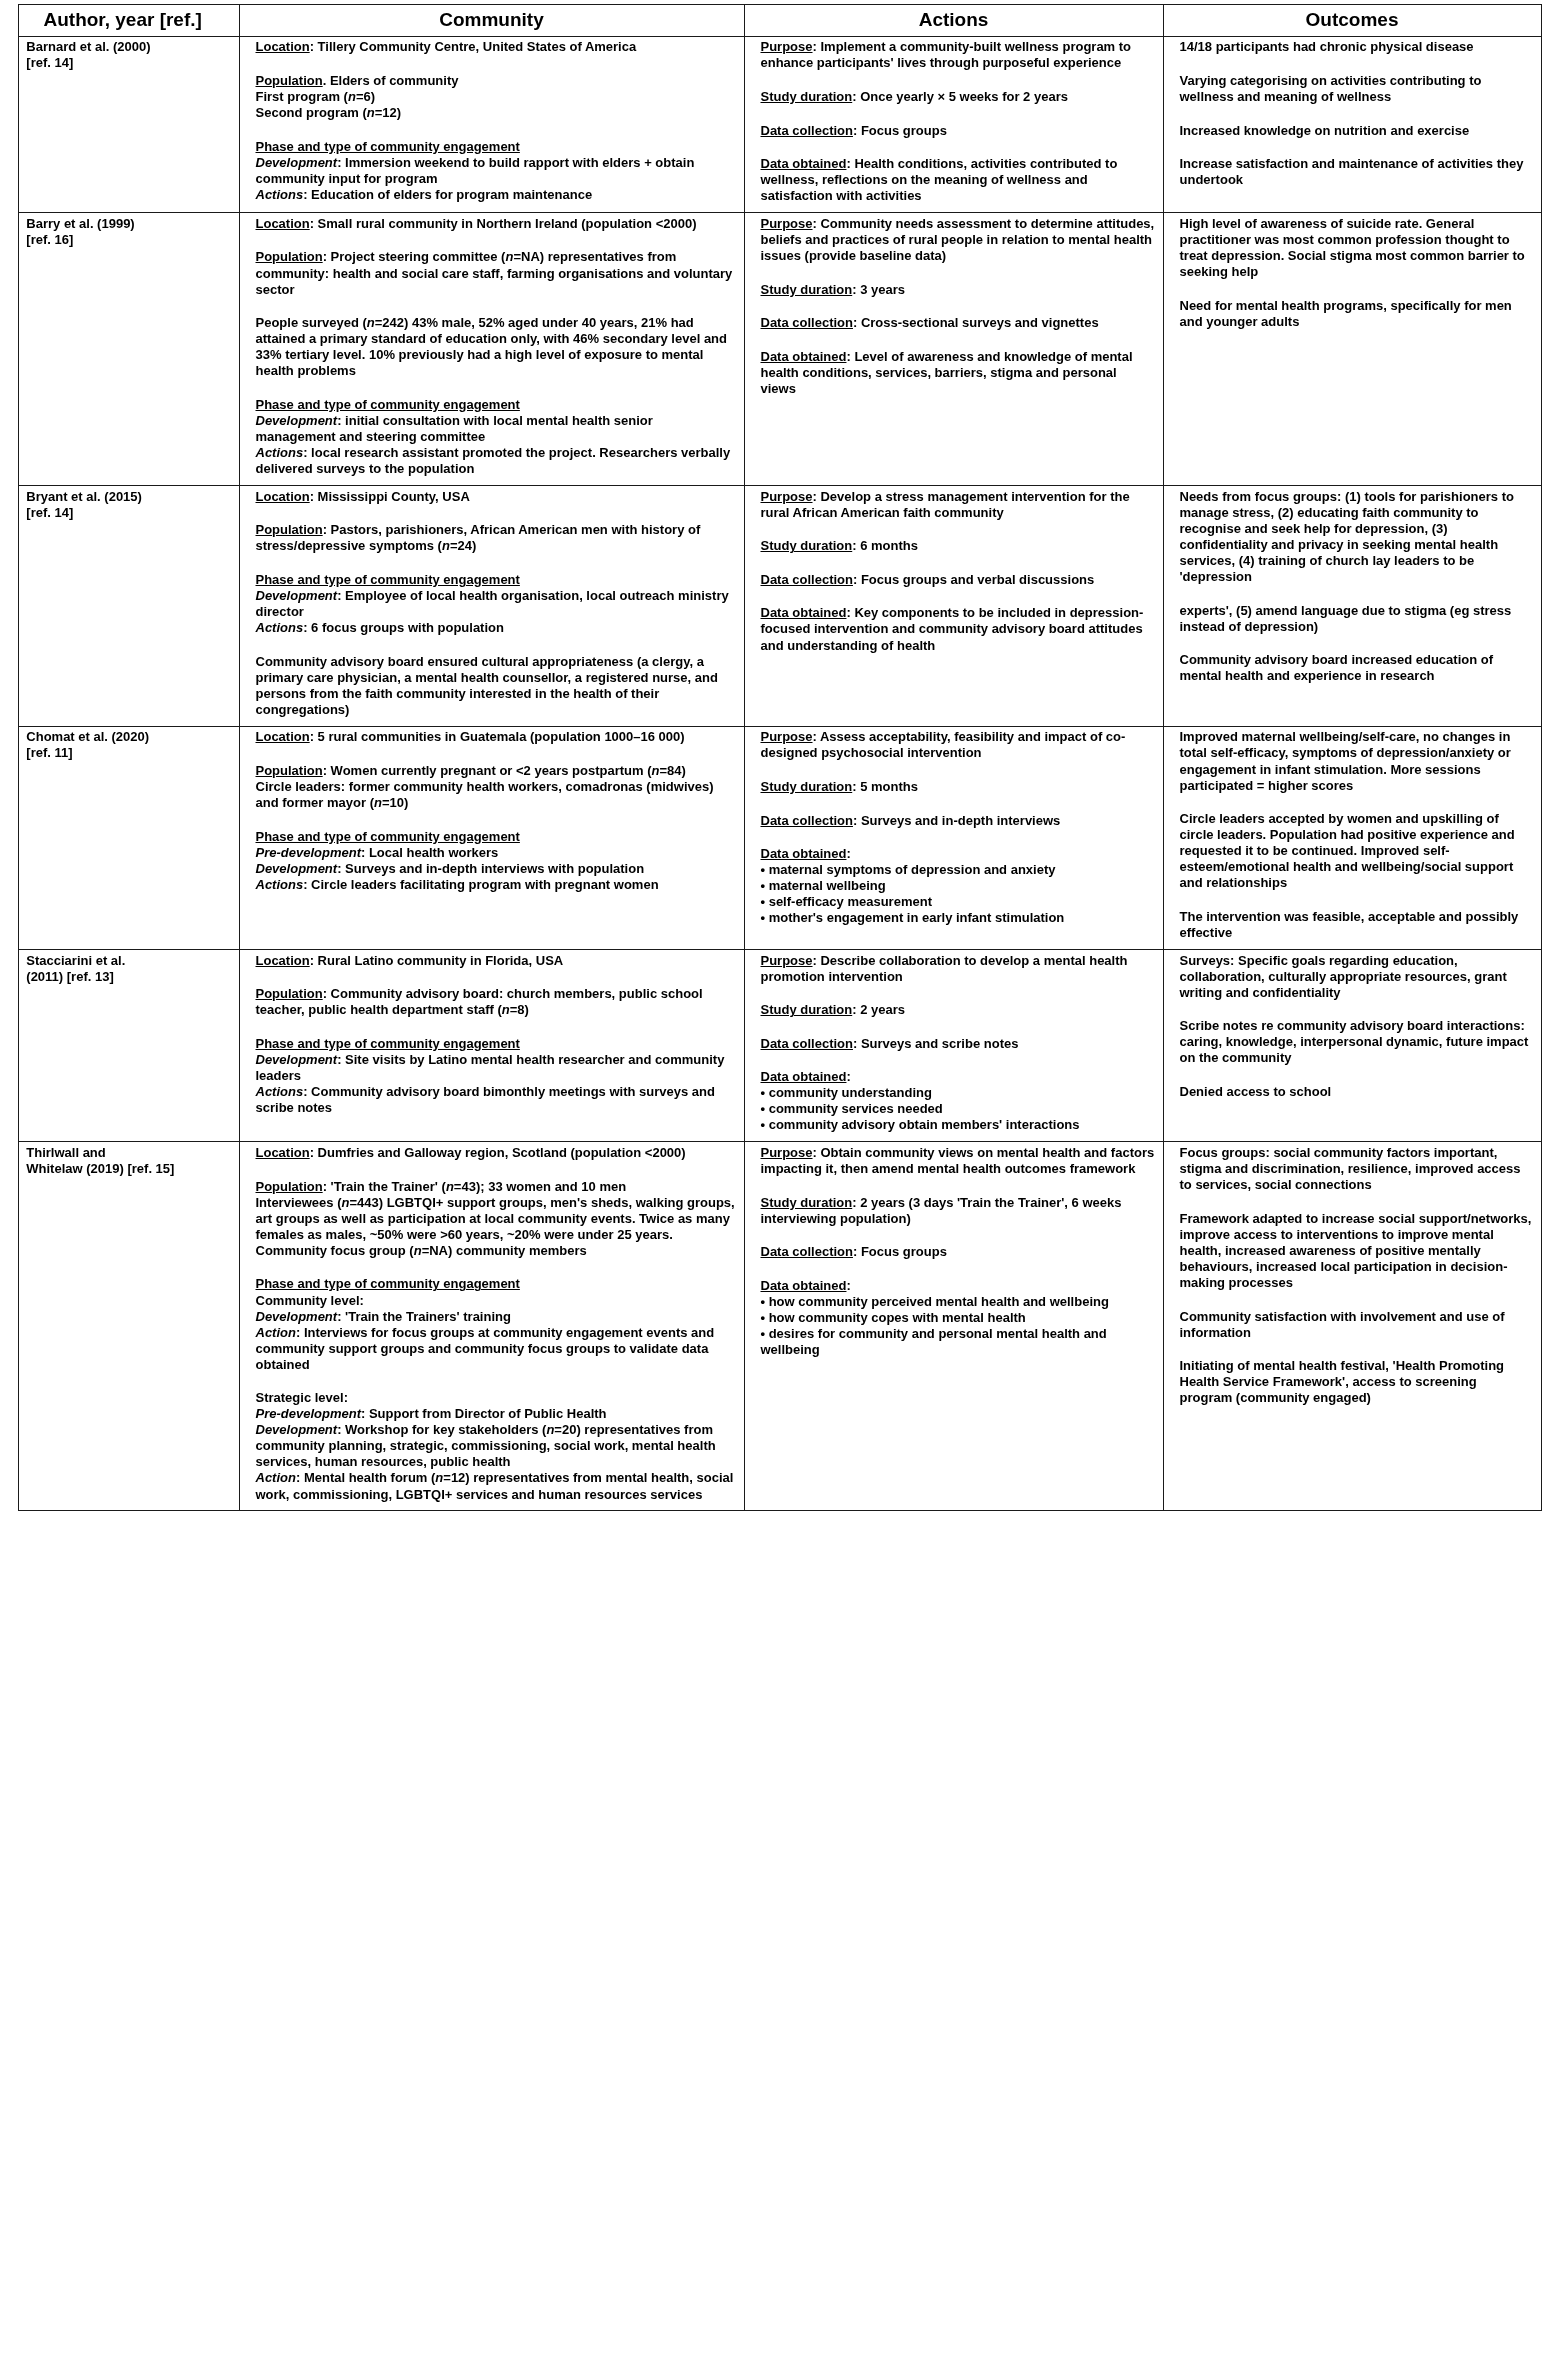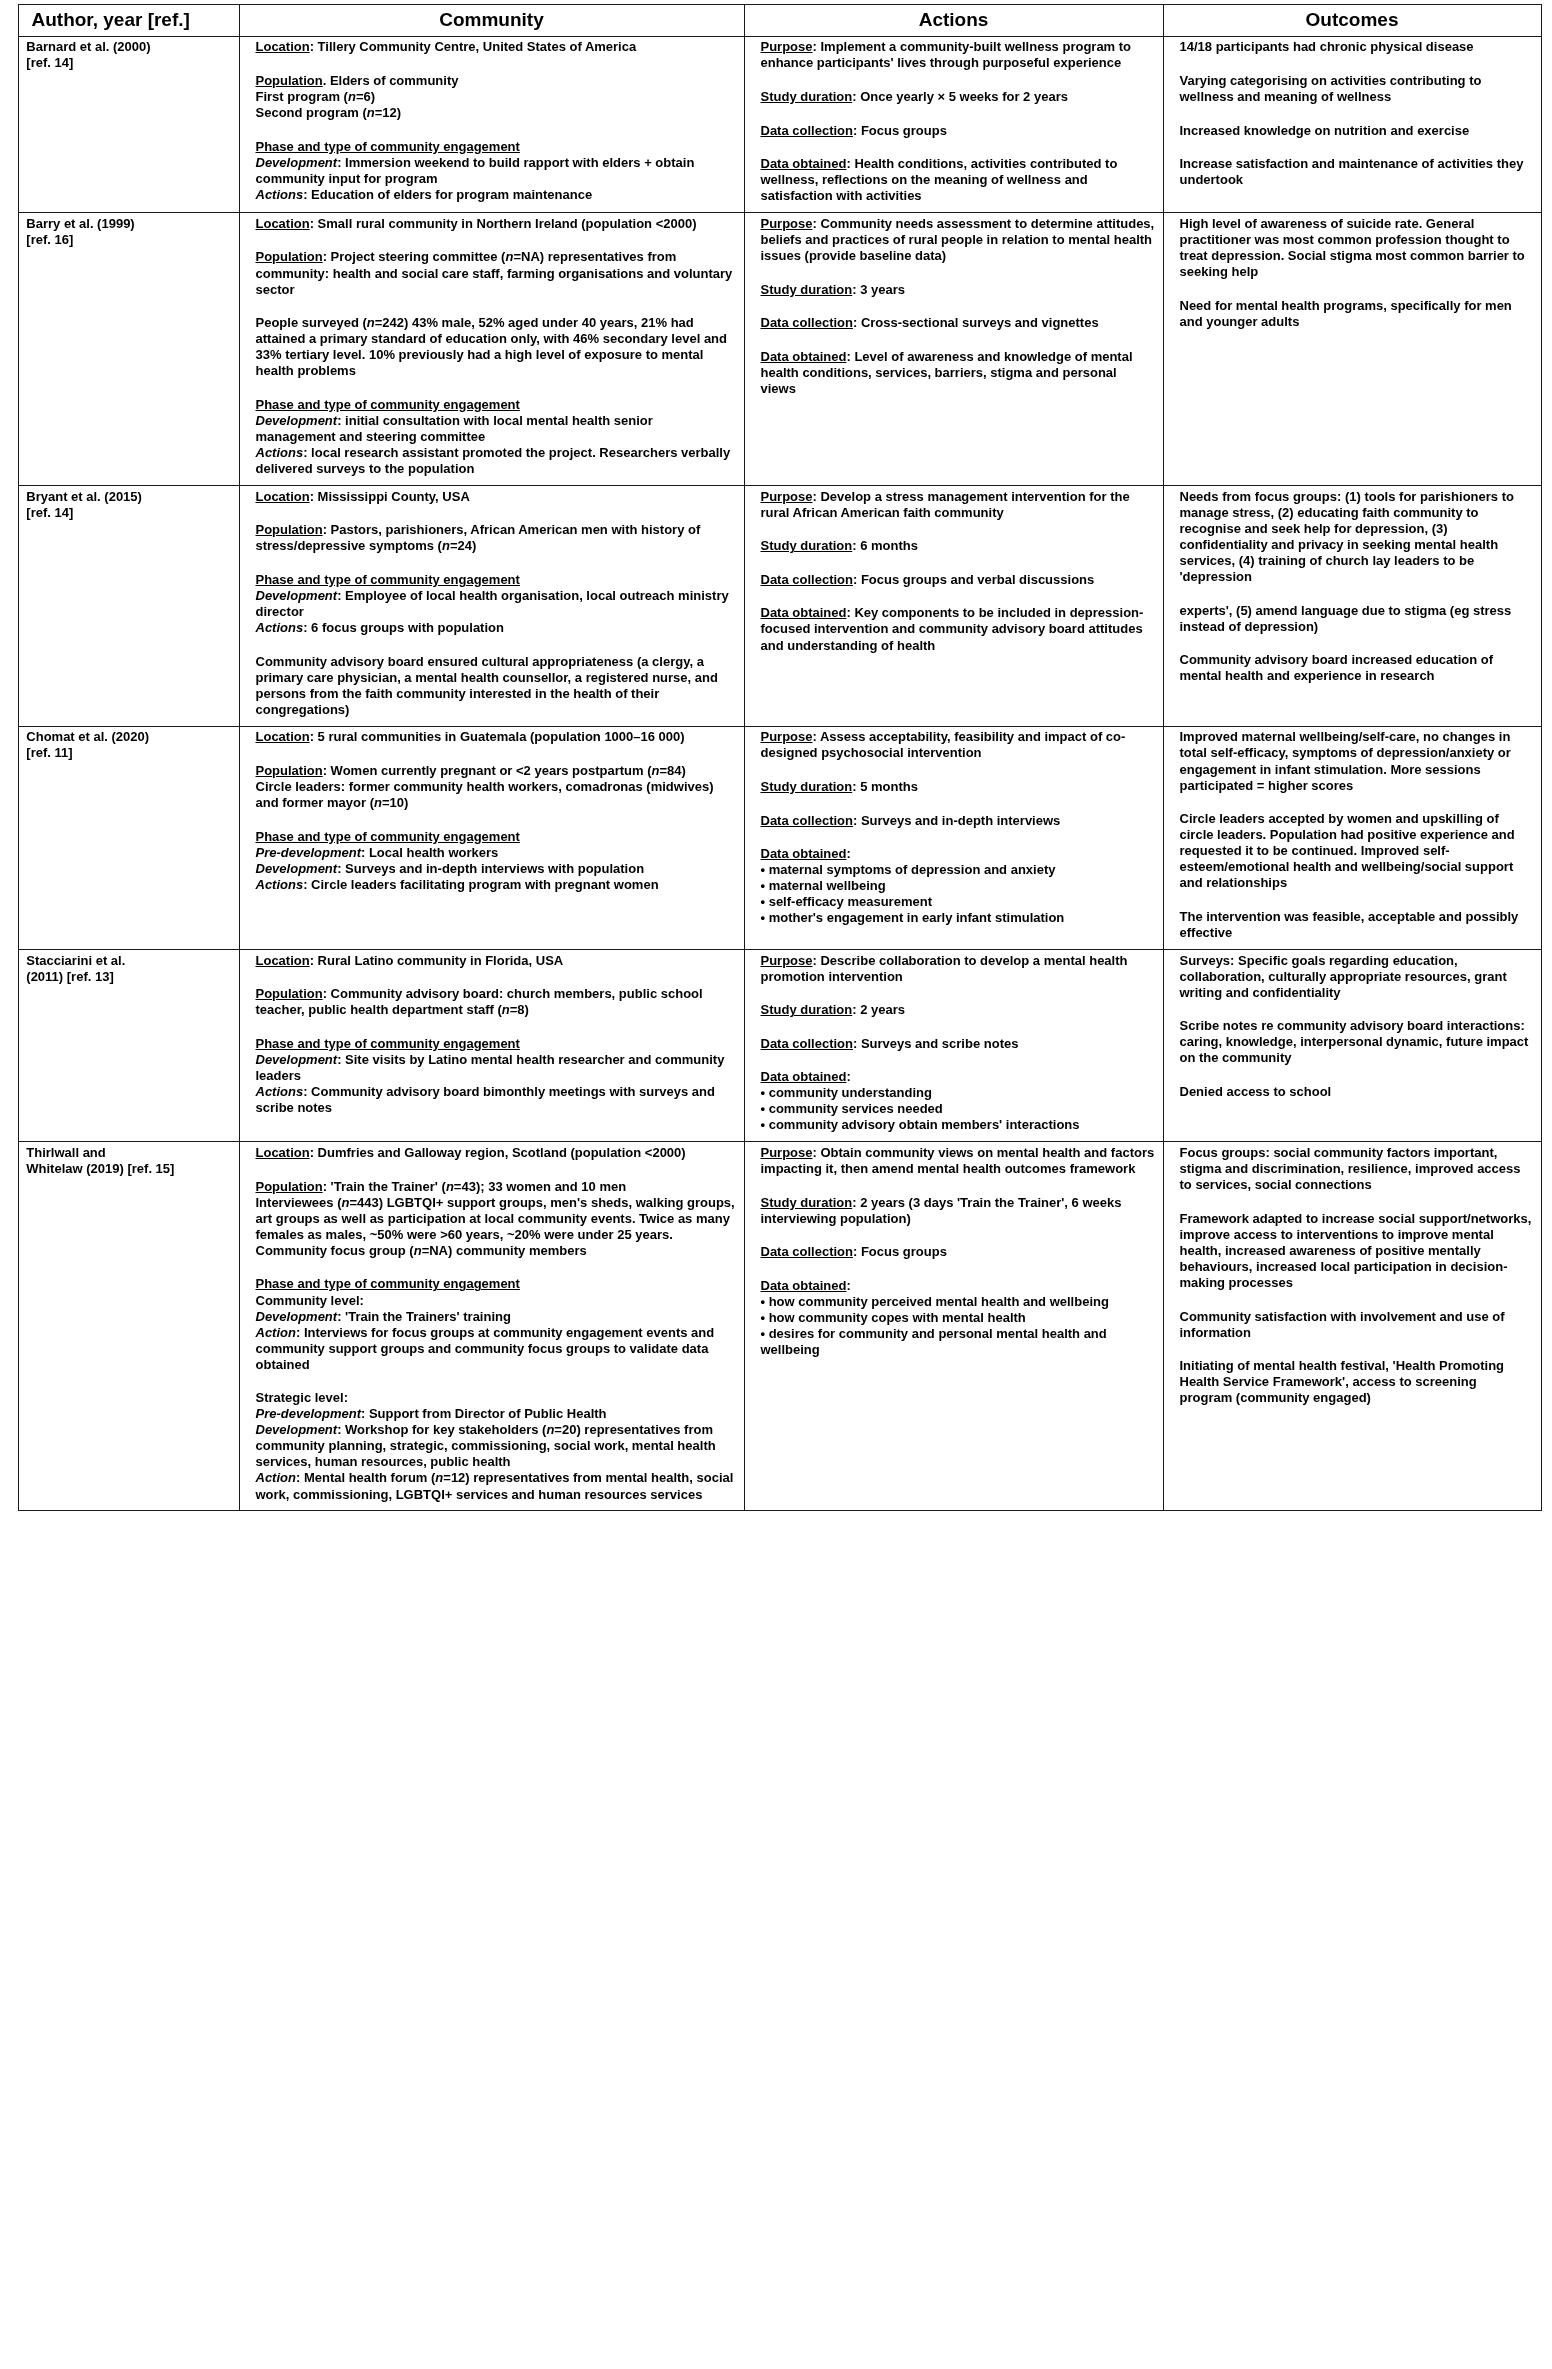--- a/index.html
+++ b/index.html
@@ -30,21 +30,21 @@
   table.review-table col.c-out     { width: 378px; }
 
   thead th {
     border: 1.9px solid #1a1a1a;
     font-size: 19px;
     font-weight: bold;
     padding: 3.9px 5.8px 4.9px 5.8px;
     vertical-align: middle;
     line-height: 1.15;
   }
-  th.author-head { text-align: left; padding-left: 13px; }
+  th.author-head { text-align: left; padding-left: 25px; }
   th.center-head { text-align: center; }
 
   tbody td {
     border: 1.9px solid #1a1a1a;
     vertical-align: top;
     font-size: 13px;
     line-height: 1.235;
     padding: 2.9px 7.8px 7.8px 7.8px;
     font-weight: bold;
   }

